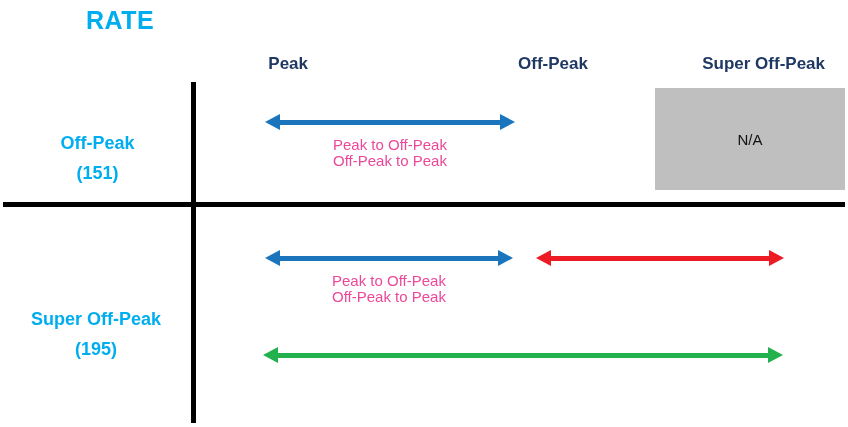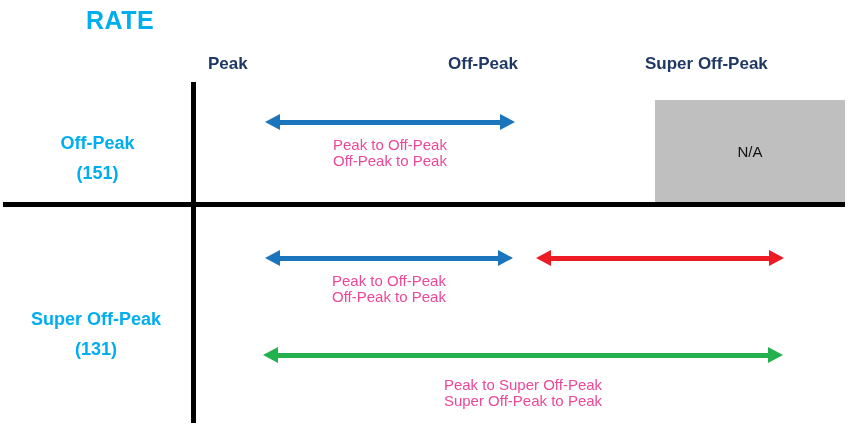--- a/index.html
+++ b/index.html
@@ -1,21 +1,21 @@
 <!DOCTYPE html>
 <html><head>
 <meta charset="utf-8">
 <style>
   html,body { margin:0; padding:0; background:#fff; }
   .canvas {
     position:relative; width:848px; height:427px; background:#ffffff;
     font-family:"Liberation Sans", sans-serif; overflow:hidden;padding-left:40px;
   }
   .title { position:absolute; font-size:25px; font-weight:bold; text-align:center; letter-spacing:.5px; }
-  .col-header { position:absolute; font-size:17px; font-weight:bold; text-align:left; top:54px; height:22px; }
+  .col-header { position:absolute; font-size:17px; font-weight:bold; text-align:right; top:54px; height:22px; }
   .row-label { position:absolute; font-weight:bold; font-size:18px; text-align:center; }
   .row-label .line { height:30px; line-height:30px; }
   .vline { position:absolute; background:#000; }
   .hline { position:absolute; background:#000; }
   .na-box { position:absolute; display:flex; align-items:center; justify-content:center; font-size:15px; color:#111; }
   .dbl-arrow { position:absolute; height:16px; }
   .dbl-arrow .shaft { position:absolute; left:10px; right:10px; top:5.5px; height:5px; background:currentColor; }
   .dbl-arrow::before {
     content:""; position:absolute; left:0; top:0; width:0; height:0;
     border-top:8px solid transparent; border-bottom:8px solid transparent;
@@ -42,24 +42,24 @@
 
   <div class="vline" style="left: 191px; top: 82px; width: 5px; height: 341px; background: rgb(0, 0, 0);"></div>
   <div class="hline" style="left: 3px; top: 202px; width: 842px; height: 5px; background: rgb(0, 0, 0);"></div>
 
   <div class="row-label" style="left: 20px; top: 128px; width: 155px; color: rgb(0, 174, 239);">
     <div class="line">Off-Peak</div>
     <div class="line">(151)</div>
   </div>
   <div class="row-label" style="left: 15px; top: 304px; width: 162px; color: rgb(0, 174, 239);">
     <div class="line">Super Off-Peak</div>
-    <div class="line">(131)</div>
+    <div class="line">(195)</div>
   </div>
 
-  <div class="na-box" style="left: 655px; top: 88px; width: 190px; height: 102px; background: rgb(191, 191, 191); margin-top: 12px;">
+  <div class="na-box" style="left: 655px; top: 88px; width: 190px; height: 102px; background: rgb(191, 191, 191);">
     <span>N/A</span>
   </div>
 
   <div class="dbl-arrow" style="left: 265px; top: 114px; width: 250px; color: rgb(27, 117, 188);">
     <span class="shaft"></span>
   </div>
   <div class="arrow-label" style="left:265px; top:137px; width:250px;">
     <div>Peak to Off-Peak</div>
     <div>Off-Peak to Peak</div>
   </div>
@@ -74,18 +74,14 @@
 
   <div class="dbl-arrow" style="left: 536px; top: 250px; width: 248px; color: rgb(237, 28, 36);">
     <span class="shaft"></span>
   </div>
   <div class="arrow-label wide-gap" style="left:530px; top:272px; width:260px;">
   </div>
 
   <div class="dbl-arrow" style="left: 263px; top: 347px; width: 520px; color: rgb(34, 177, 76);">
     <span class="shaft"></span>
   </div>
-  <div class="arrow-label" style="left:263px; top:377px; width:520px;">
-    <div>Peak to Super Off-Peak</div>
-    <div>Super Off-Peak to Peak</div>
-  </div>
 
 </div>
 
 </body></html>

